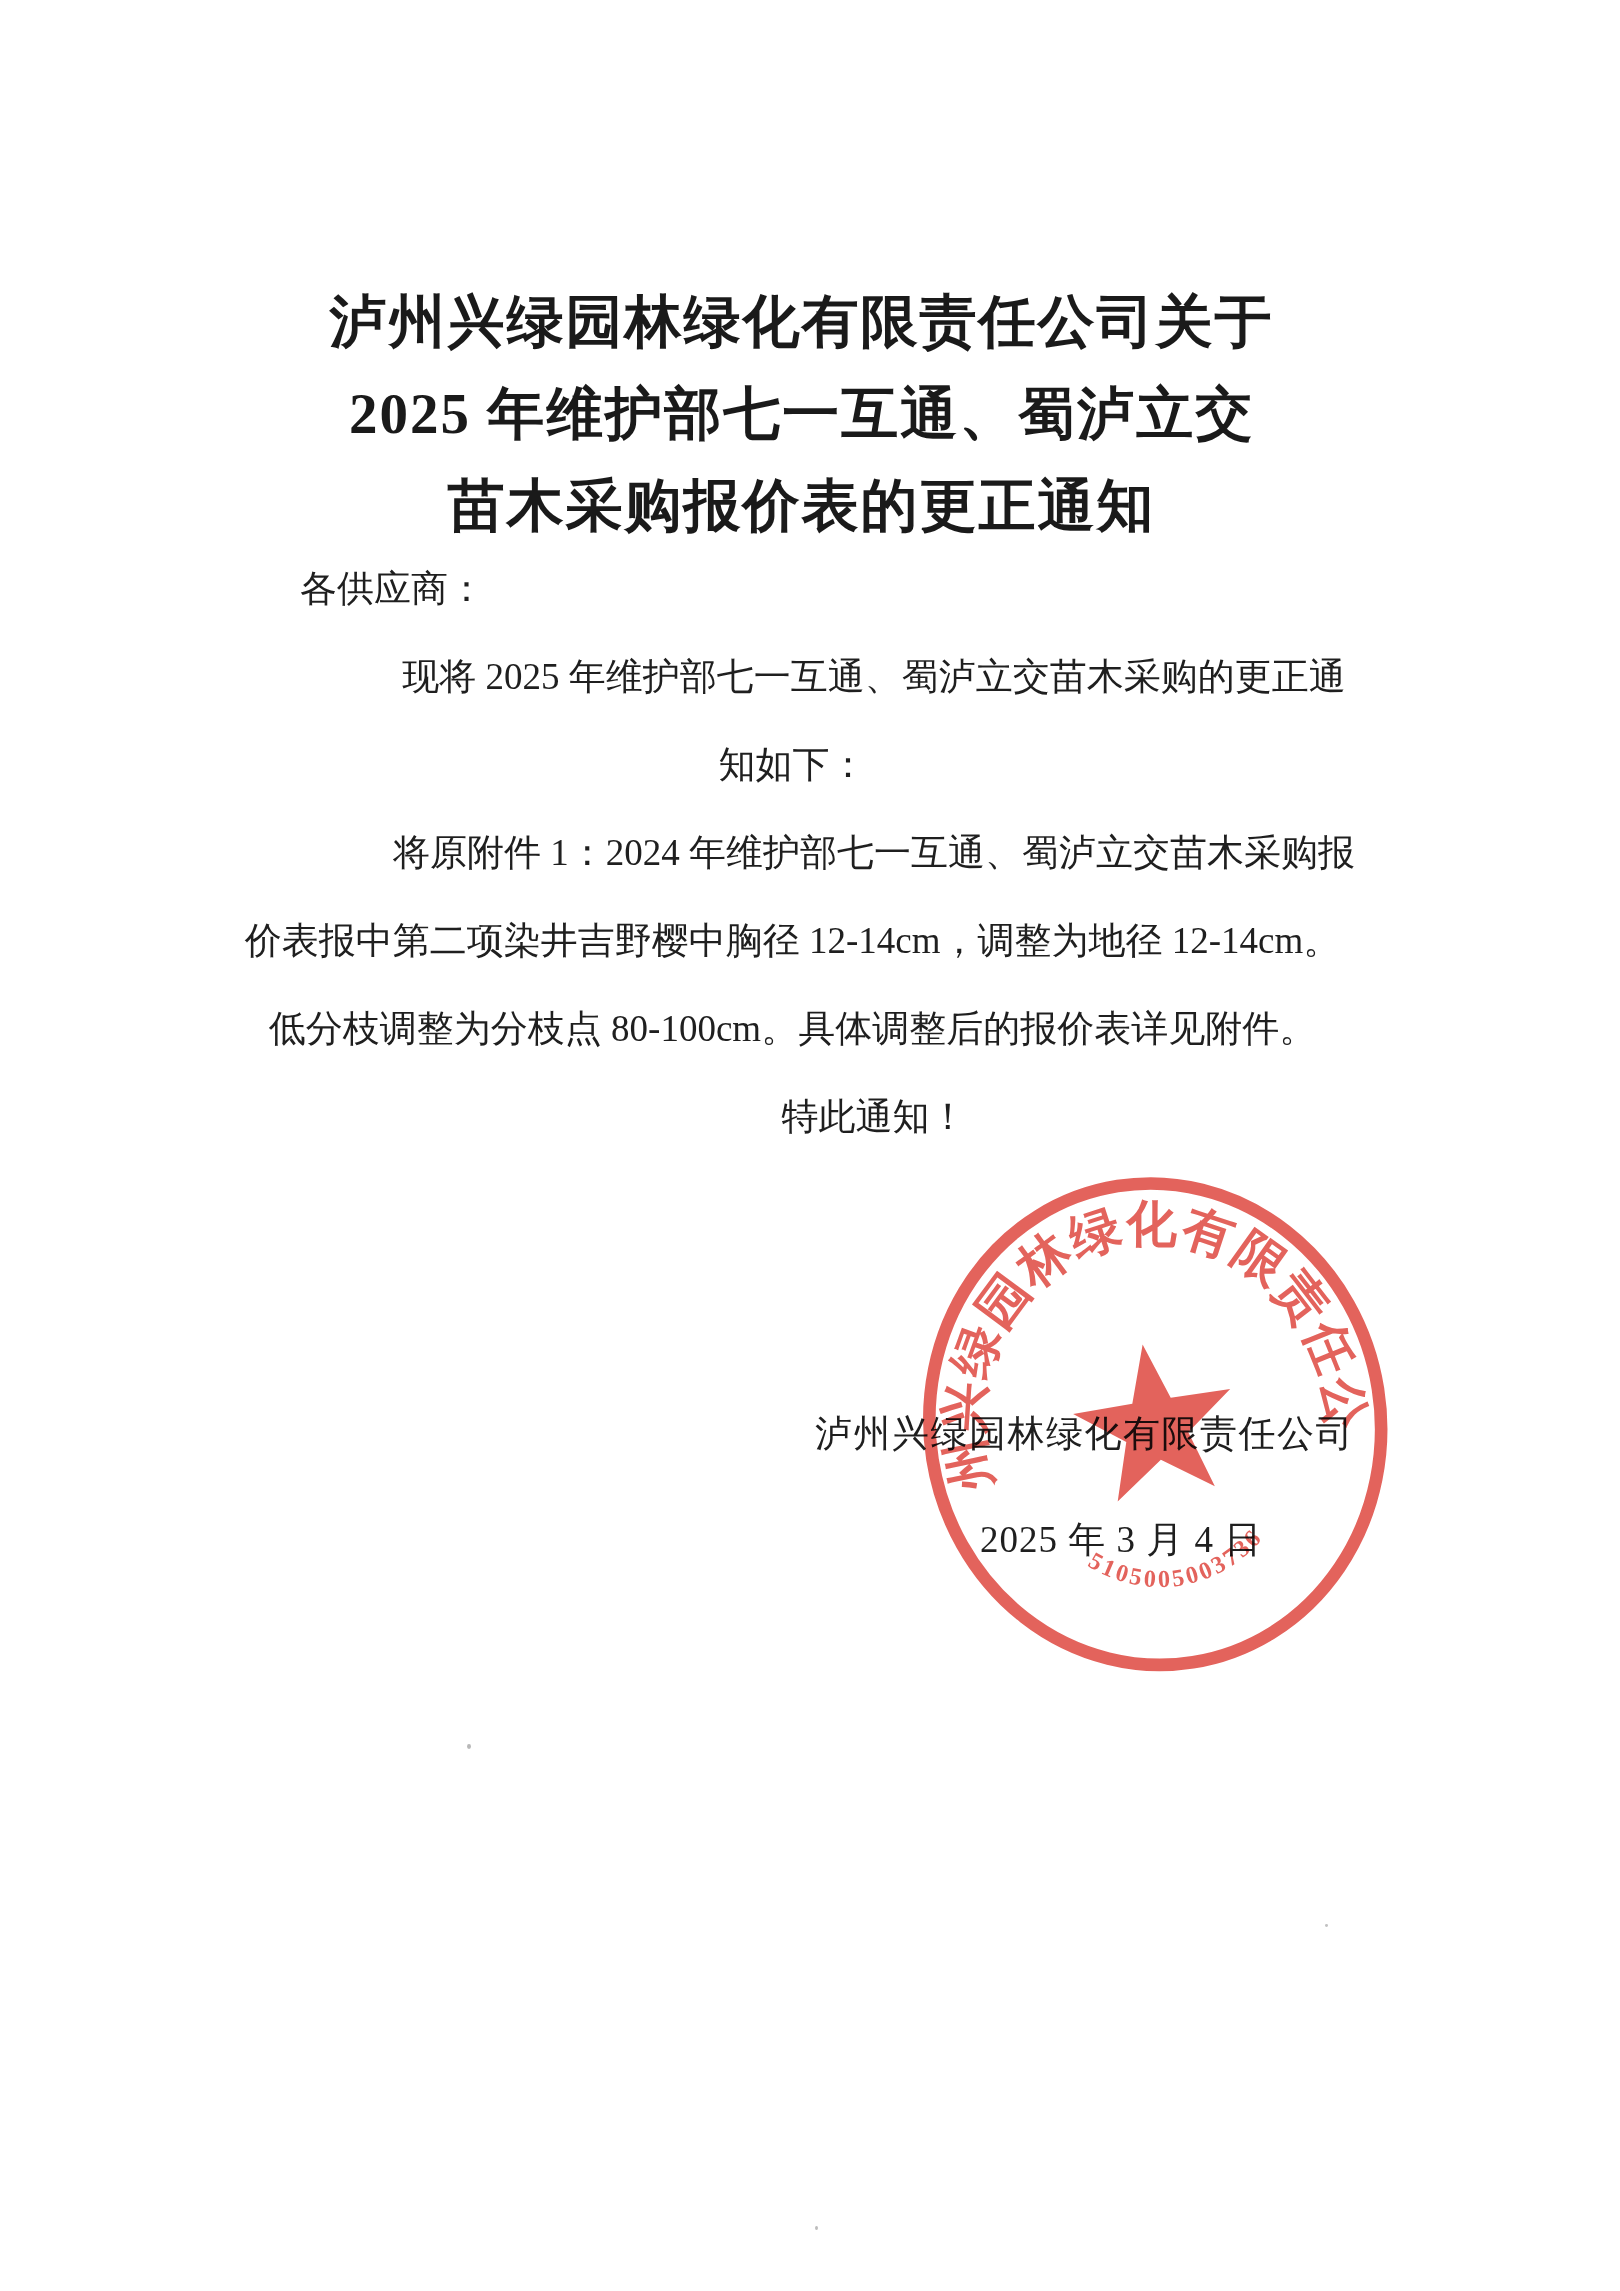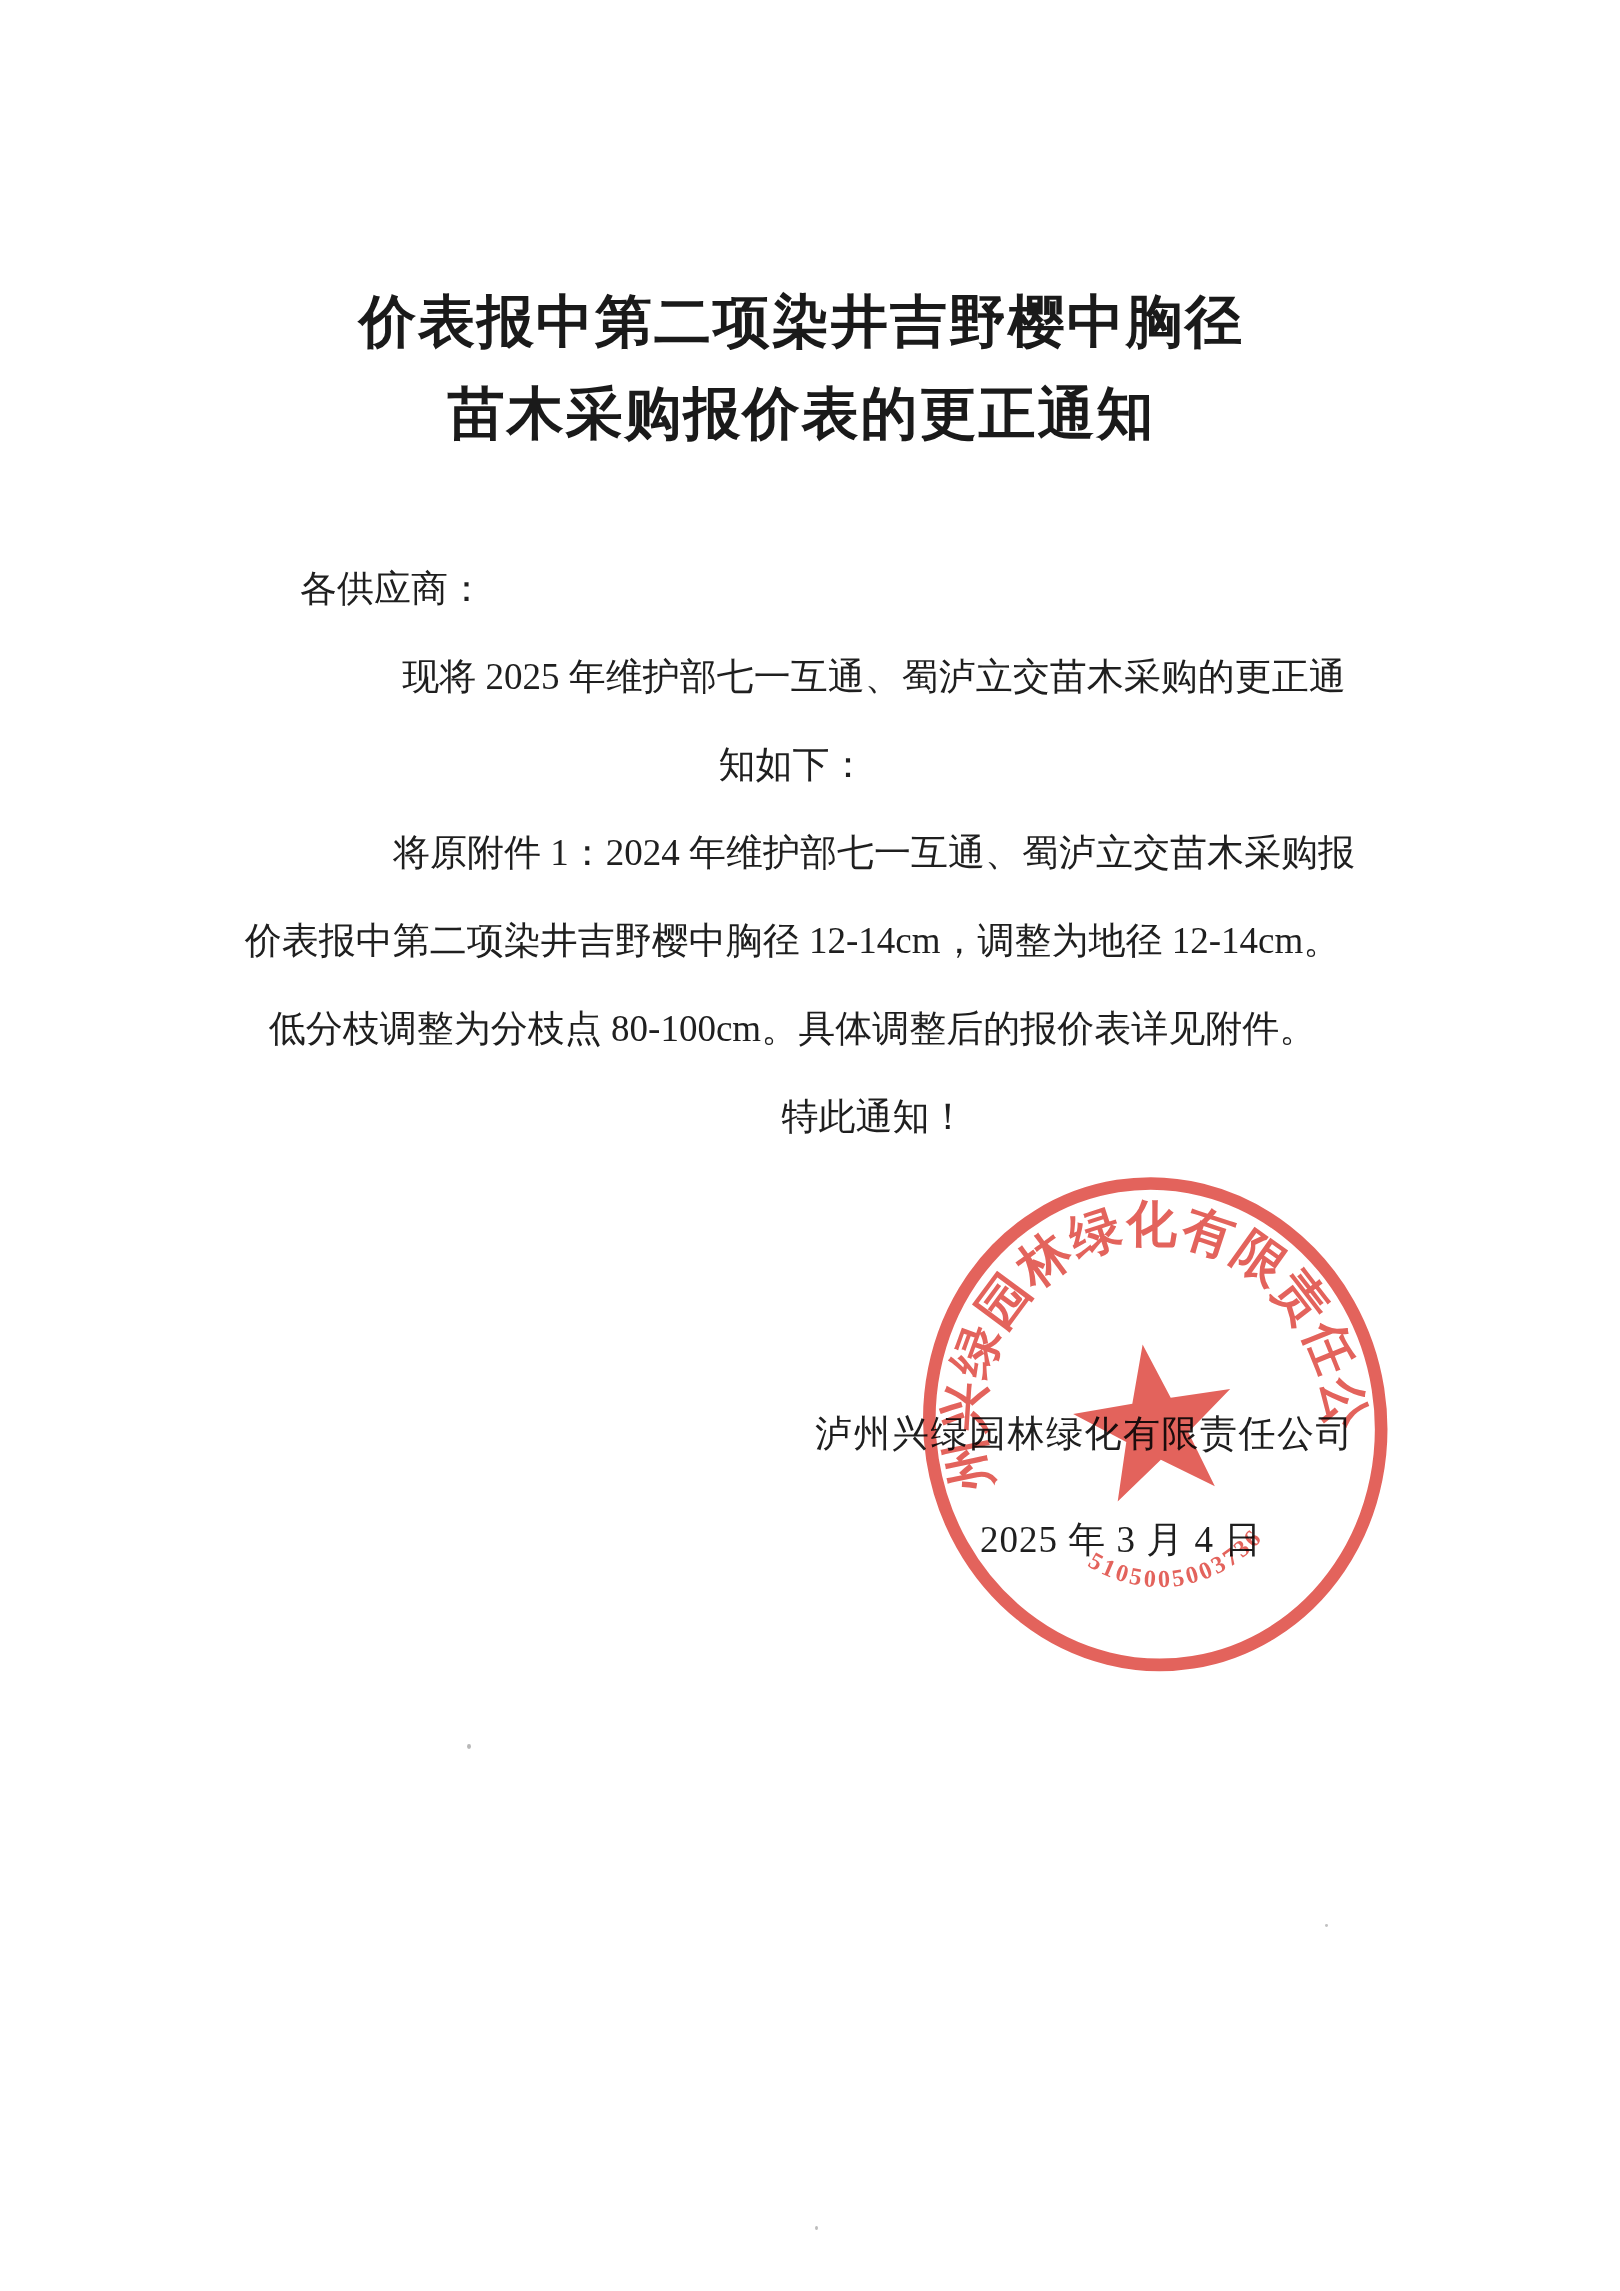--- a/index.html
+++ b/index.html
@@ -80,21 +80,22 @@
   .speck.s1 { left: 467px; top: 1744px; width: 3.9px; height: 4.9px; opacity: .7; }
   .speck.s2 { left: 1325px; top: 1924px; width: 2.9px; height: 2.9px; opacity: .6; }
   .speck.s3 { left: 815px; top: 2226px; width: 2.9px; height: 3.9px; opacity: .65; }
 </style>
 </head>
 <body>
 
 <div class="page">
 
   <div class="title">
-    <div>价表报中第二项染井吉野樱中胸径</div>
+    <div>泸州兴绿园林绿化有限责任公司关于</div>
+    <div>2025 年维护部七一互通、蜀泸立交</div>
     <div>苗木采购报价表的更正通知</div>
   </div>
 
   <div class="body-text">
     <div class="salutation">各供应商：</div>
     <div class="line indent">现将 2025 年维护部七一互通、蜀泸立交苗木采购的更正通</div>
     <div class="line">知如下：</div>
     <div class="line indent">将原附件 1：2024 年维护部七一互通、蜀泸立交苗木采购报</div>
     <div class="line">价表报中第二项染井吉野樱中胸径 12-14cm，调整为地径 12-14cm。</div>
     <div class="line">低分枝调整为分枝点 80-100cm。具体调整后的报价表详见附件。</div>

